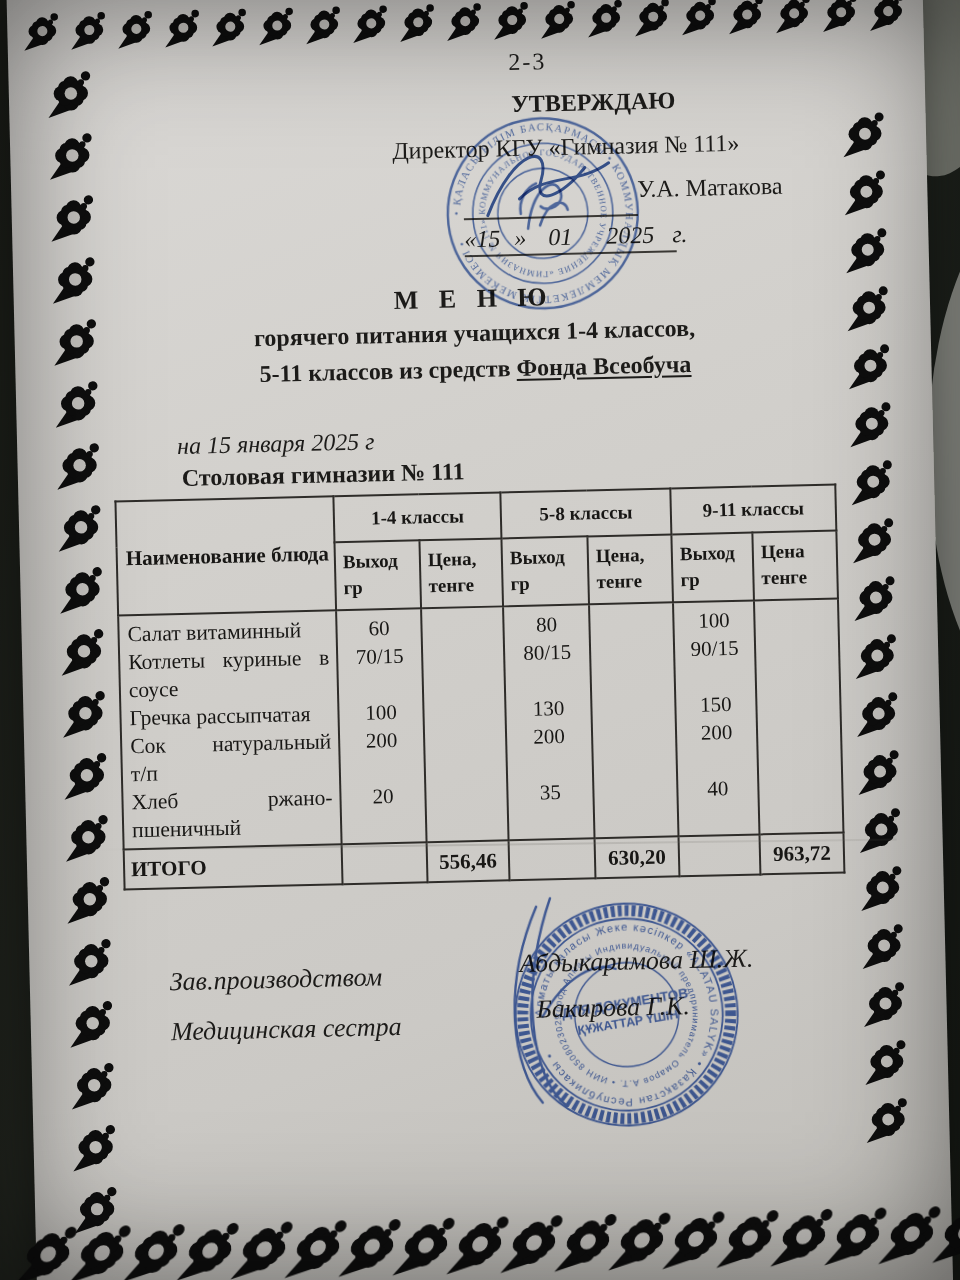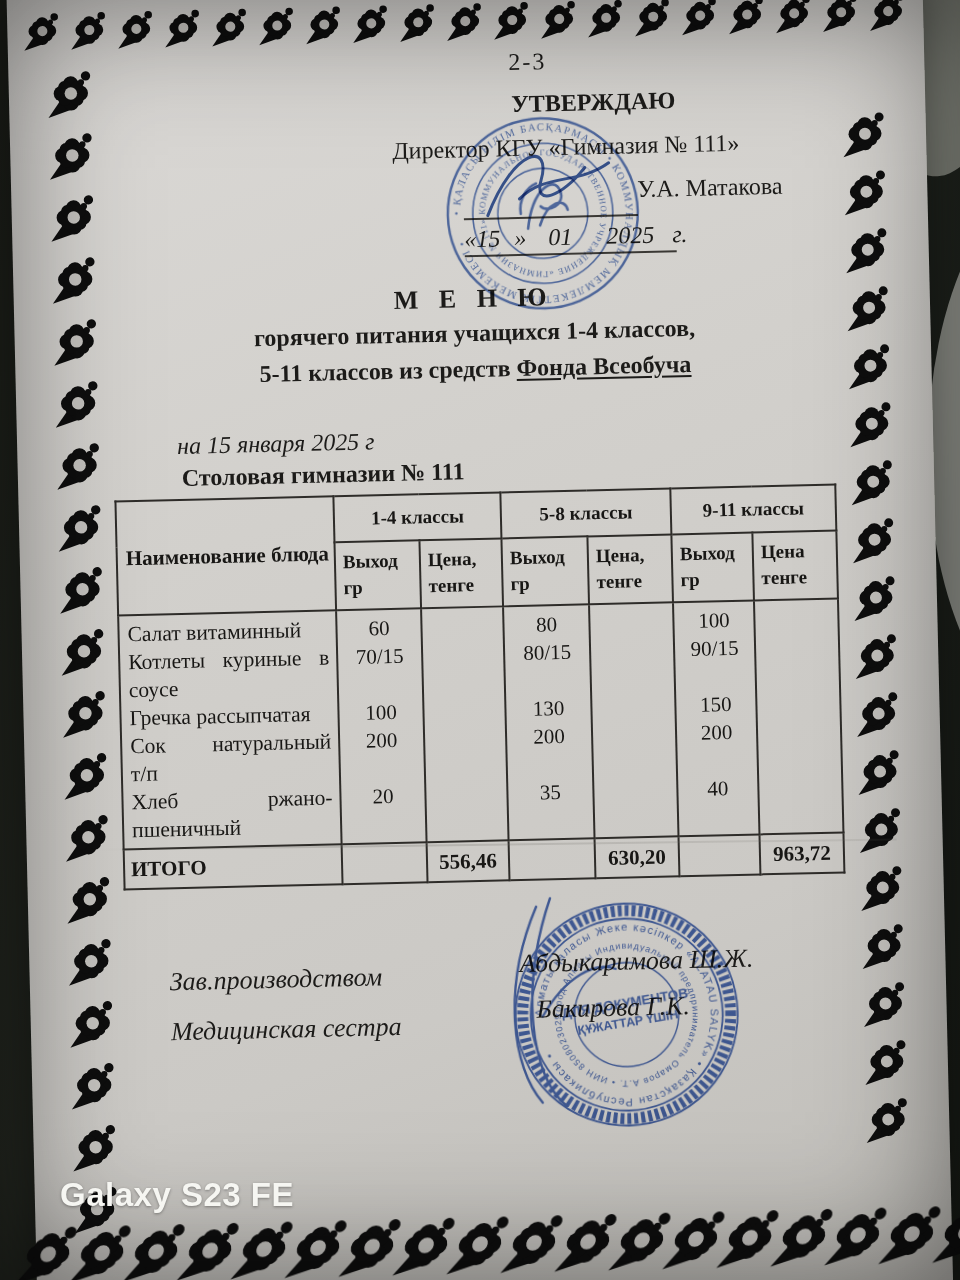--- a/index.html
+++ b/index.html
@@ -657,14 +657,13 @@
       <text x="150" y="162" text-anchor="middle" font-size="12.5" font-weight="bold" fill="#2f55b0" font-family="Liberation Sans,sans-serif" transform="rotate(-8 150 150)">ҚҰЖАТТАР ҮШІН</text>
       <g fill="none" stroke="#2f55b0" stroke-width="2.4" stroke-linecap="round">
         <path d="M 62,40 C 26,120 34,200 64,236"></path>
         <path d="M 76,32 C 44,120 52,210 88,240"></path>
         <path d="M 66,150 C 90,110 120,96 140,104"></path>
       </g>
     </svg>
 
   </div>
 
-  <div class="watermark">Galaxy S23 FE</div>
 </div>
 
 </body></html>

